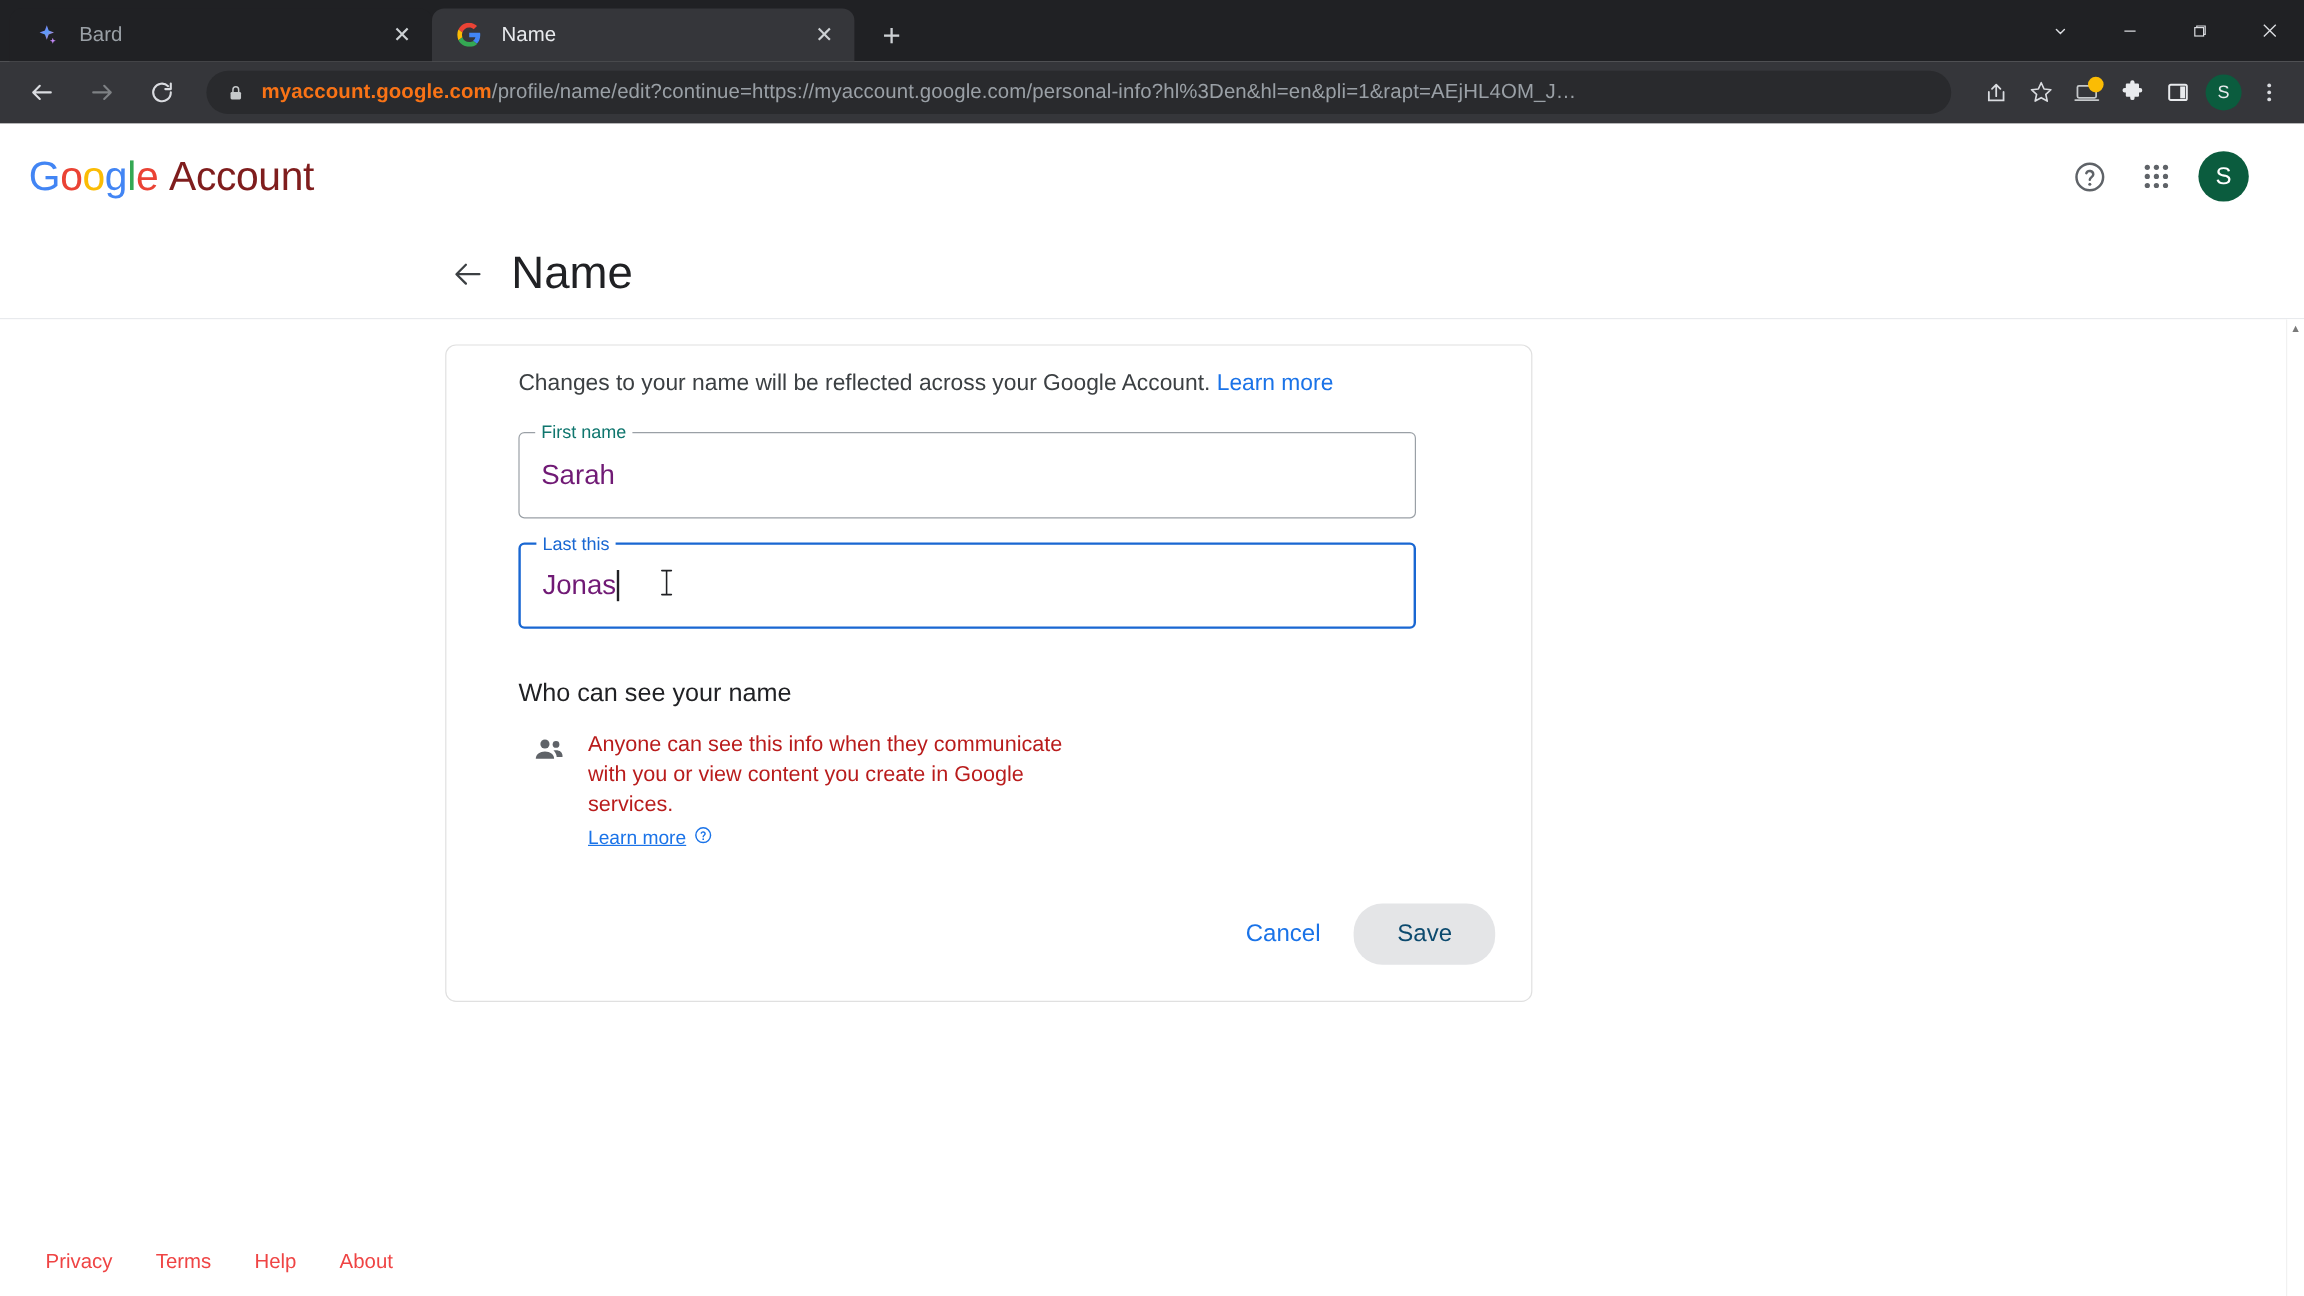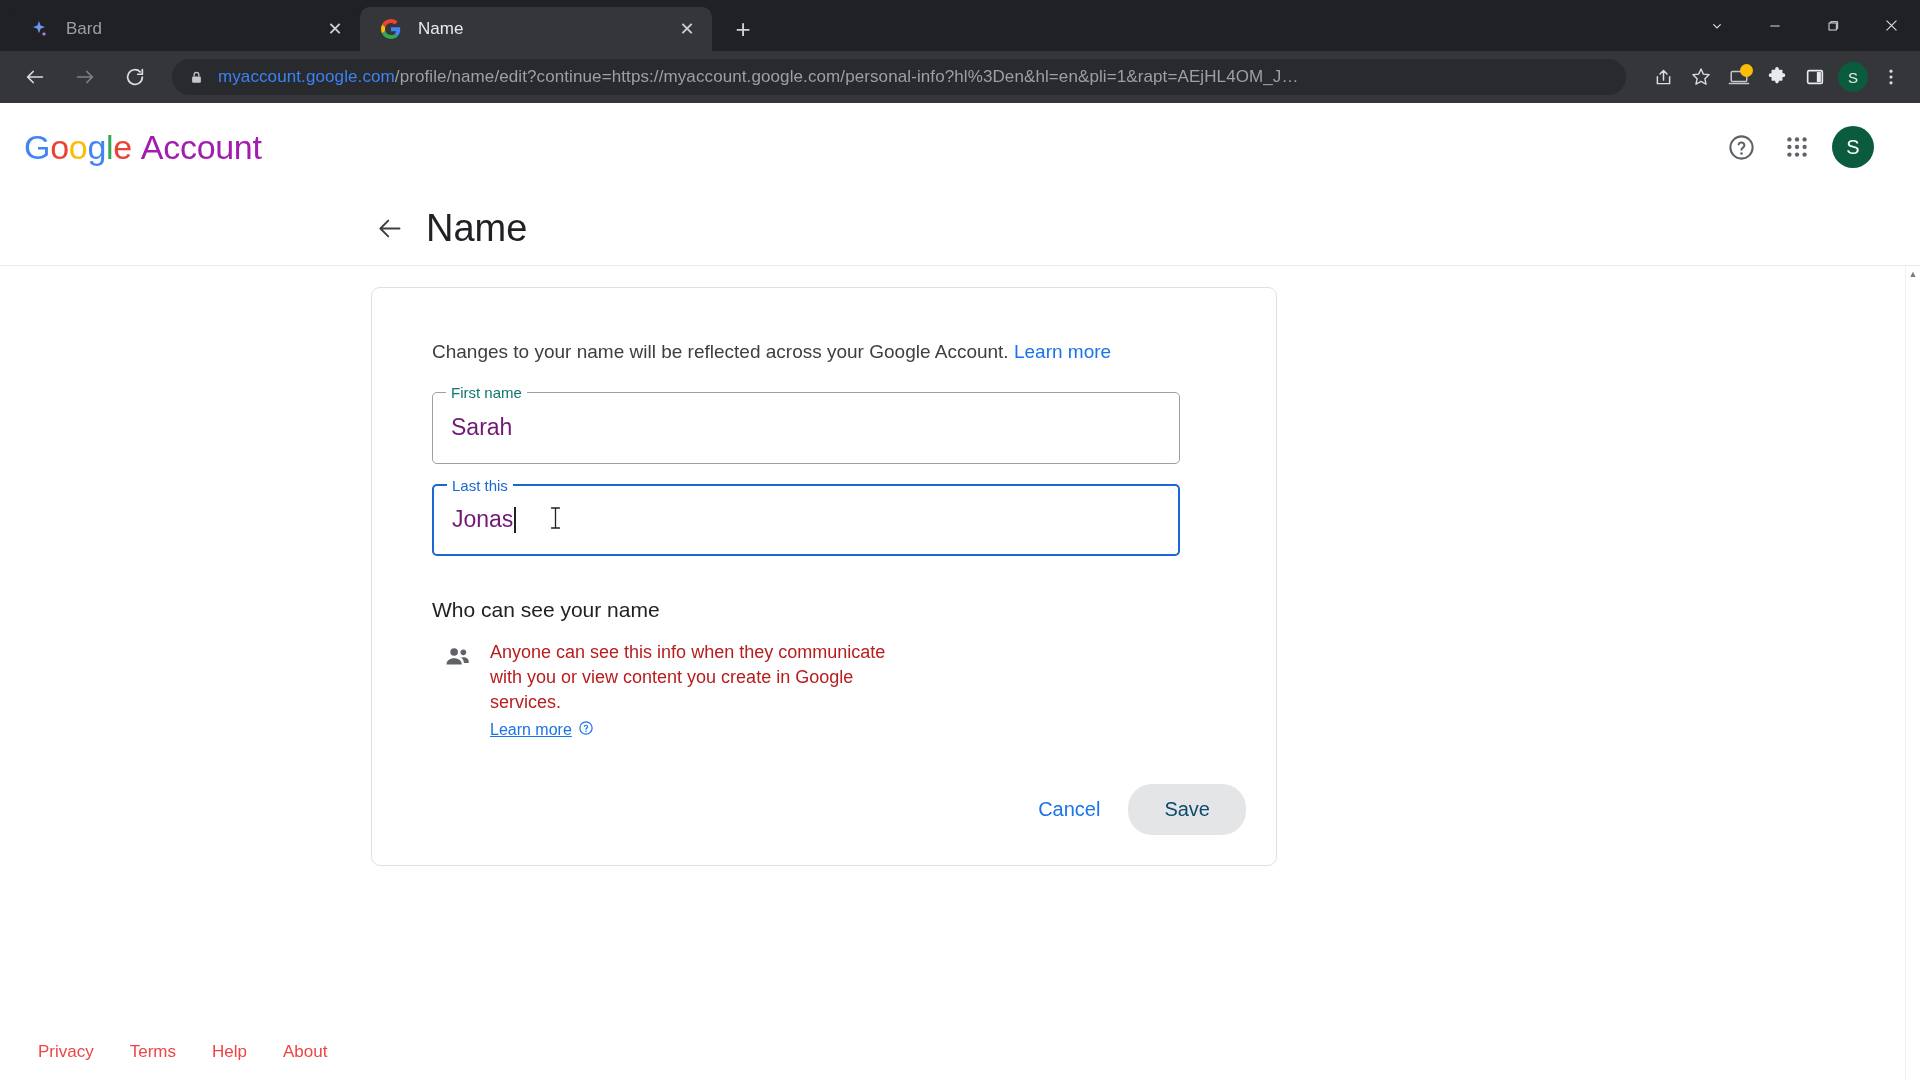--- a/index.html
+++ b/index.html
@@ -110,21 +110,21 @@
   .url {
     font-size: 17px;
     white-space: nowrap;
     overflow: hidden;
     text-overflow: ellipsis;
     color: #9aa0a6;
     min-width: 0;
     flex: 1 1 auto;
     letter-spacing: 0.1px;
   }
-  .url b { color: #3b82f6; font-weight: 400; }
+  .url b { color: #f97316; font-weight: 700; }
   .omni-right { display: flex; align-items: center; flex: 0 0 auto; margin-left: 8px; }
   .avatar-chip {
     width: 30px; height: 30px;
     border-radius: 50%;
     background: #0b5c3e;
     color: #e8eaed;
     display: flex; align-items: center; justify-content: center;
     font-size: 15px;
     margin: 0 4px;
     flex: 0 0 30px;
@@ -173,21 +173,21 @@
     padding: 0 46px 0 24px;
     flex: 0 0 88px;
   }
   .glogo { font-size: 34px; color: #5f6368; letter-spacing: -0.3px; }
   .glogo .g1 { color: #4285f4; }
   .glogo .g2 { color: #ea4335; }
   .glogo .g3 { color: #fbbc05; }
   .glogo .g4 { color: #4285f4; }
   .glogo .g5 { color: #34a853; }
   .glogo .g6 { color: #ea4335; }
-  .glogo .word { color: #a21caf; margin-left: 9px; }
+  .glogo .word { color: #7f1d1d; margin-left: 9px; }
   .gheader-right { margin-left: auto; display: flex; align-items: center; gap: 14px; }
   .hdr-icon {
     width: 42px; height: 42px;
     display: flex; align-items: center; justify-content: center;
     border-radius: 50%;
     color: #5f6368;
   }
   .hdr-avatar {
     width: 42px; height: 42px;
     border-radius: 50%;
@@ -219,21 +219,21 @@
     overflow: hidden;
   }
 
   .card {
     position: absolute;
     left: 371px; top: 21px;
     width: 906px;
     background: #fff;
     border: 1px solid #e0e0e0;
     border-radius: 9px;
-    padding: 51px 30px 30px 30px;
+    padding: 19px 30px 30px 30px;
   }
   .card-desc {
     font-size: 19px;
     color: #3c4043;
     margin: 0 0 26px 30px;
     line-height: 1.4;
   }
   .link { color: #1a73e8; text-decoration: none; }
 
   .field {

